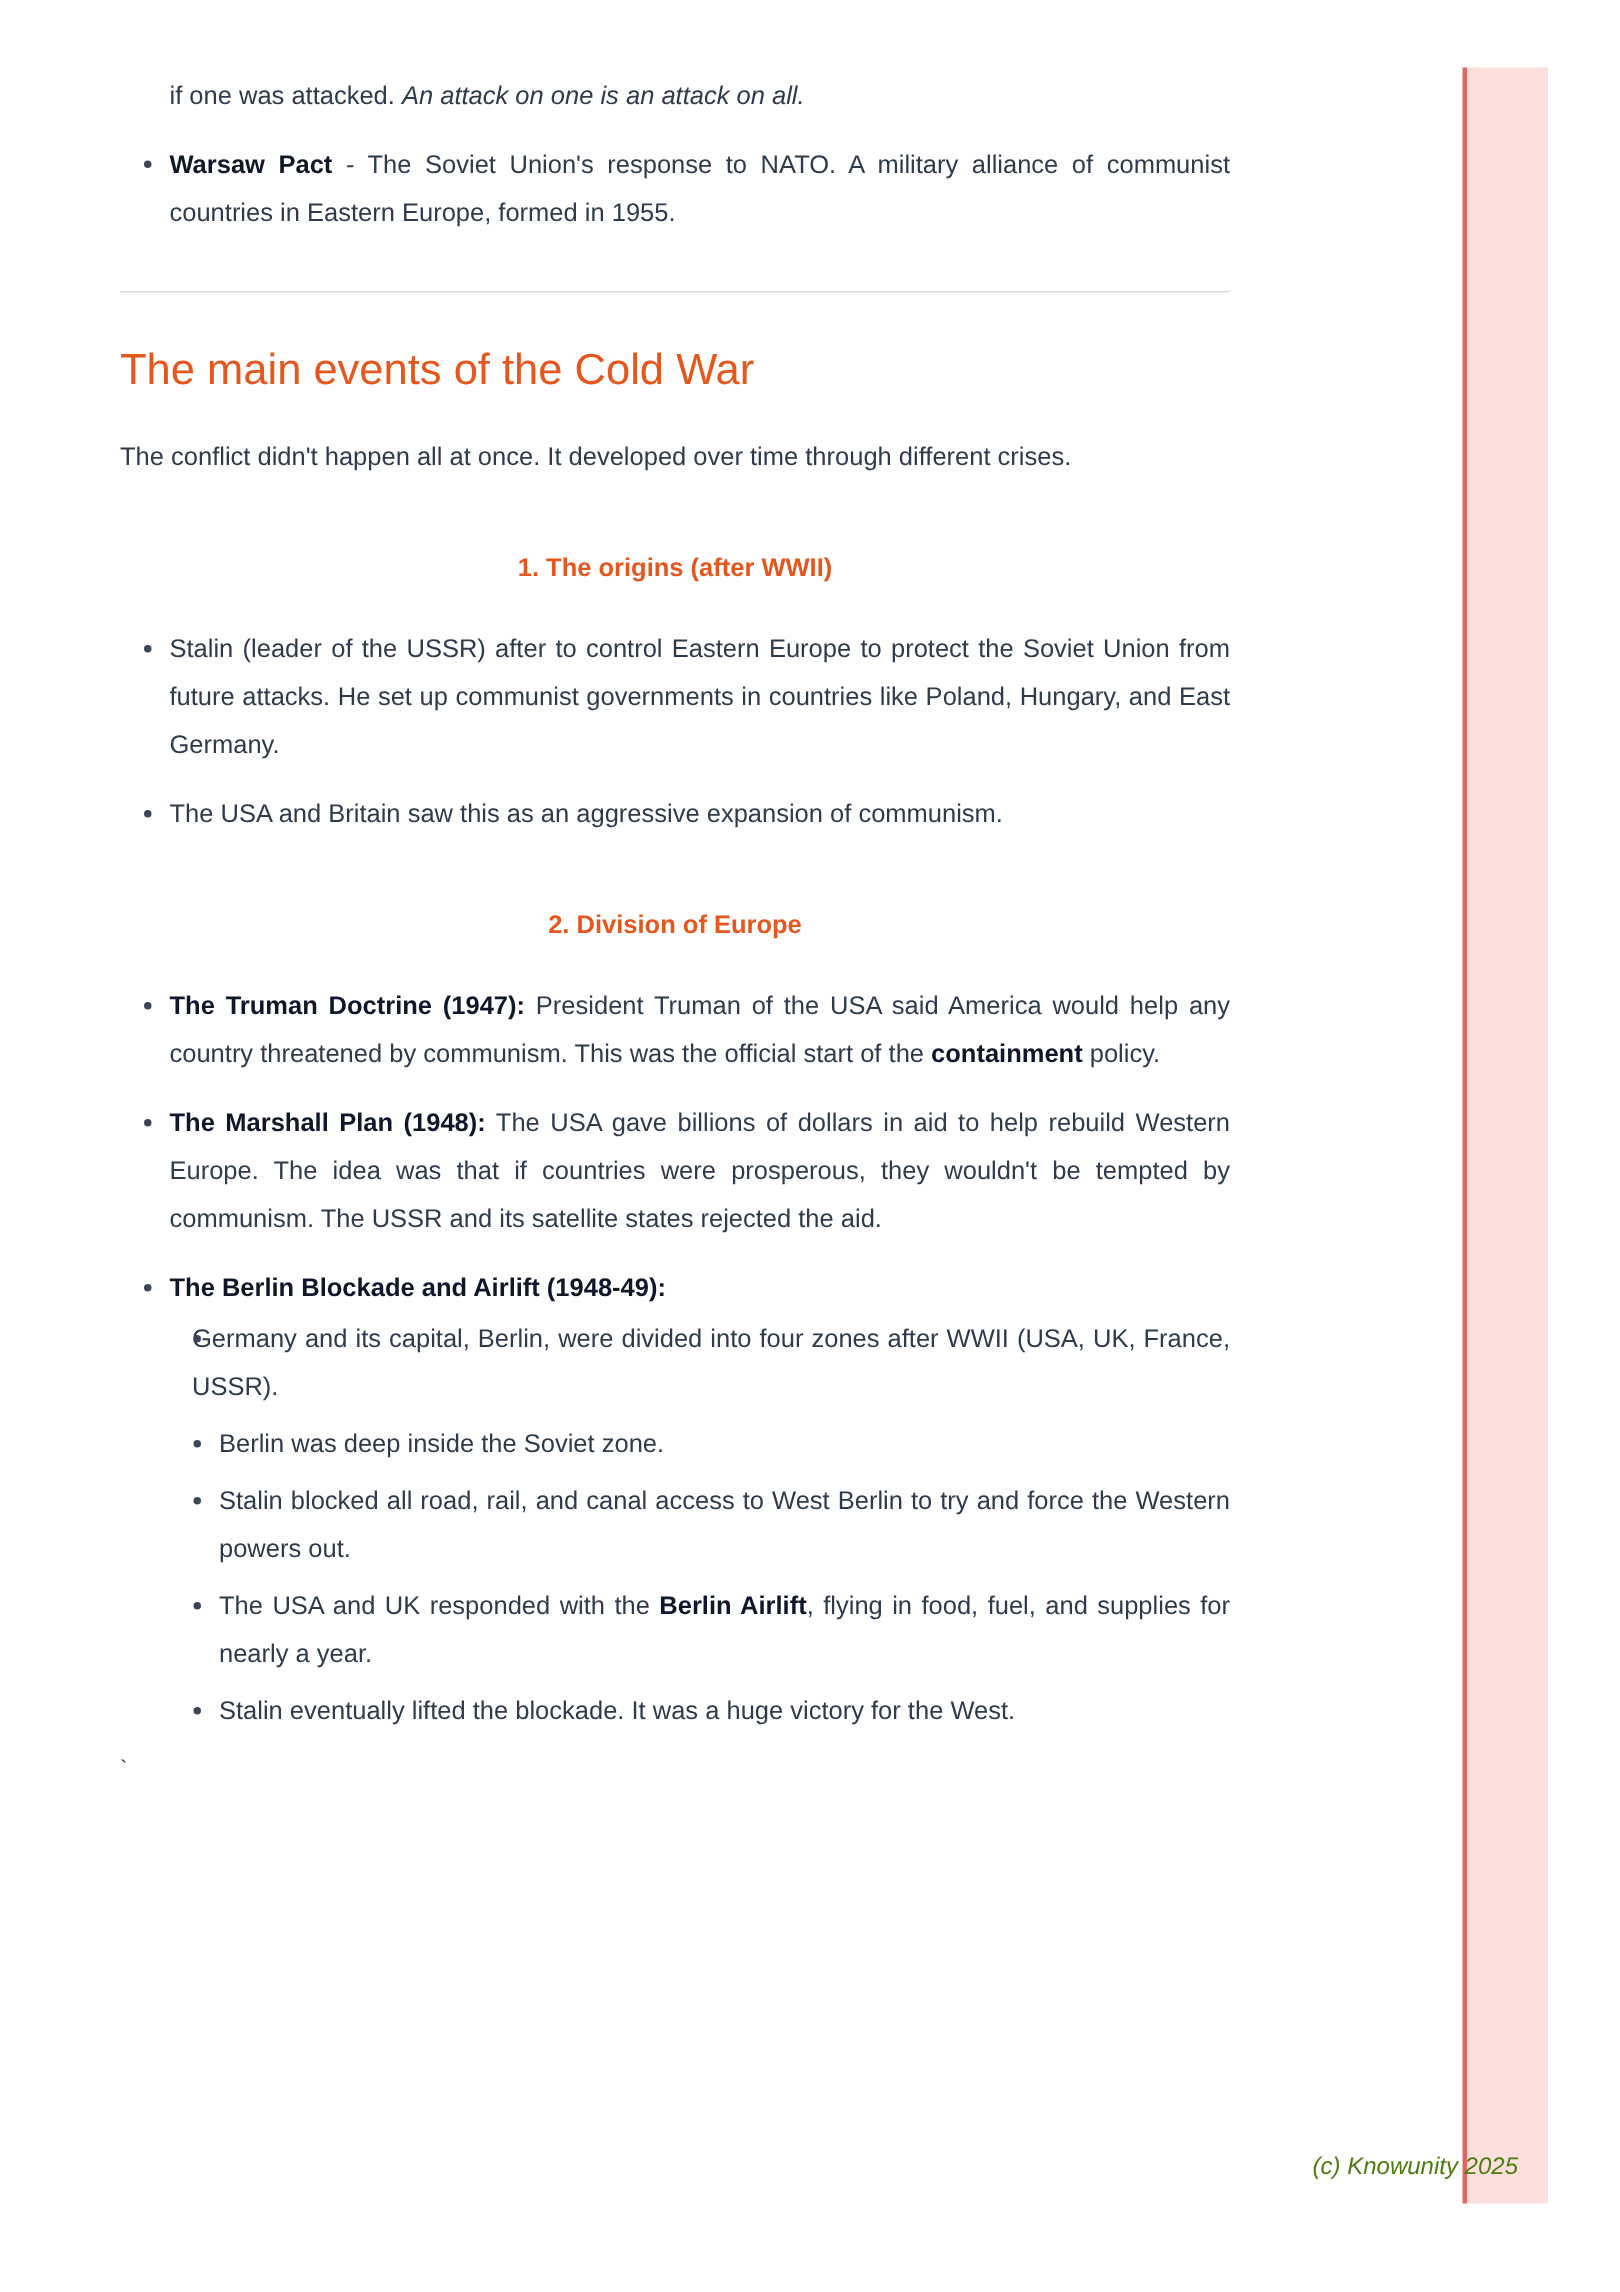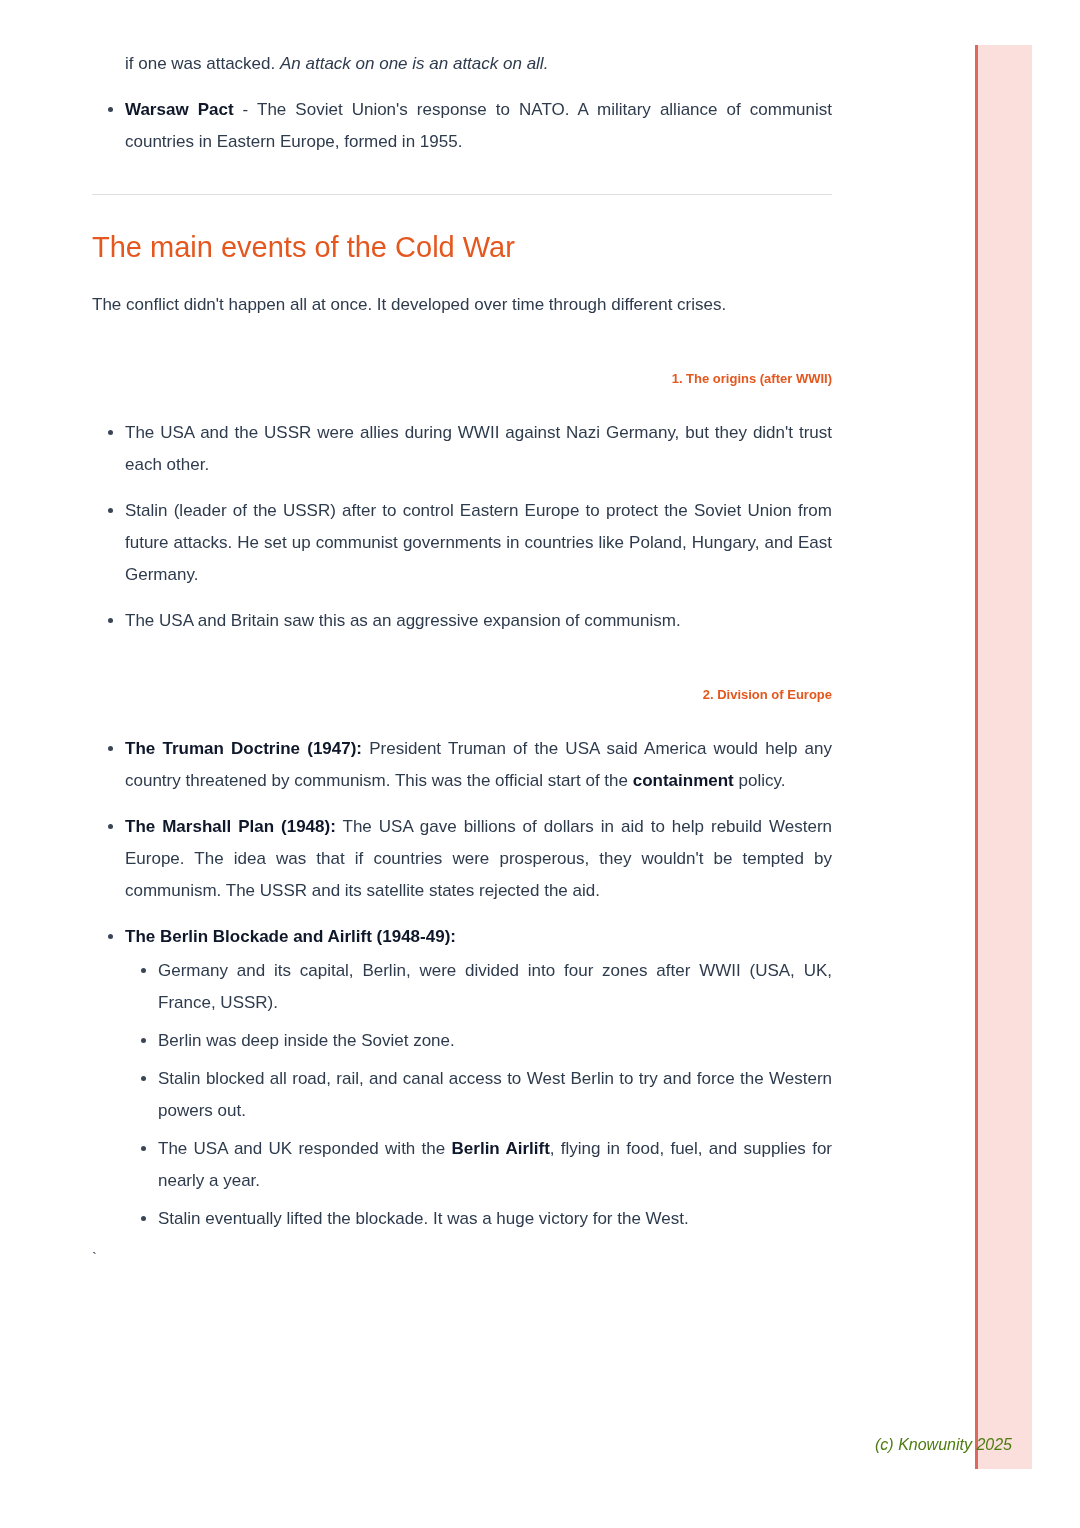--- a/index.html
+++ b/index.html
@@ -11,54 +11,54 @@
   }
   .stripe-band {
     position:absolute; left:978px; top:45px; width:54px; height:1424px;
     background:#fbdfdc; z-index:0;
   }
   .stripe-line {
     position:absolute; left:975px; top:45px; width:3px; height:1424px;
     background:#de685e; z-index:0;
   }
   .content {
-    position:absolute; left:92px; top:48px; width:740px; z-index:1;
+    position:absolute; left:80px; top:48px; width:740px; z-index:1;
   }
   .body-text { font-size:17px; line-height:32px; text-align:justify; }
   .cont-line { padding-left:33px; margin-bottom:14px; }
   .cont-line em { font-style:italic; }
   strong { font-weight:700; color:#0f172a; }
 
   .bullet { display:flex; padding-left:15px; margin-bottom:14px; }
   .bullet .dot { width:18px; flex:none; position:relative; }
   .bullet .dot::before {
     content:""; position:absolute; left:1px; top:13px;
     width:5px; height:5px; border-radius:50%; background:#3a4656;
   }
   .bullet .bt { flex:1; }
 
   .sub { display:flex; padding-left:15px; margin-top:6px; }
-  .sub:first-of-type { margin-top:2px; }
+  .sub:first-of-type { margin-top:2px;flex-direction:column; }
   .sub .dot { width:18px; flex:none; position:relative; }
   .sub .dot::before {
     content:""; position:absolute; left:1px; top:13px;
     width:5px; height:5px; border-radius:50%; background:#3a4656;
   }
   .sub .st { flex:1; }
 
   hr.divider { border:none; border-top:1px solid #dedede; margin-top:36px; }
 
   h1.sec-title {
     margin-top:34px; font-size:29px; line-height:36px; font-weight:400;
     color:#e4571e; text-align:left;
   }
   p.intro { margin-top:24px; }
   h2.sub-heading {
-    margin-top:44px; font-size:13px; line-height:28px; font-weight:700;
-    color:#e4571e; text-align:right;
+    margin-top:44px; font-size:17px; line-height:28px; font-weight:700;
+    color:#e4571e; text-align:center;
   }
   .bullet-group { margin-top:24px; }
 
   .stray { margin-top:12px; font-size:15px; color:#2e3b4d; text-align:left; }
 
   .footer {
     position:absolute; top:1436px; right:68px; z-index:2;
     font-size:16px; color:#4d7c0f;font-style:italic;
   }
 </style>
@@ -83,24 +83,20 @@
 
   <hr class="divider">
 
   <h1 class="sec-title">The main events of the Cold War</h1>
 
   <p class="body-text intro">The conflict didn't happen all at once. It developed over time through different crises.</p>
 
   <h2 class="sub-heading">1. The origins (after WWII)</h2>
 
   <div class="bullet-group">
-    <div class="body-text bullet">
-      <span class="dot"></span>
-      <div class="bt">The USA and the USSR were allies during WWII against Nazi Germany, but they didn't trust each other.</div>
-    </div>
     <div class="body-text bullet">
       <span class="dot"></span>
       <div class="bt">Stalin (leader of the USSR) after to control Eastern Europe to protect the Soviet Union from future attacks. He set up communist governments in countries like Poland, Hungary, and East Germany.</div>
     </div>
     <div class="body-text bullet">
       <span class="dot"></span>
       <div class="bt">The USA and Britain saw this as an aggressive expansion of communism.</div>
     </div>
   </div>
 

